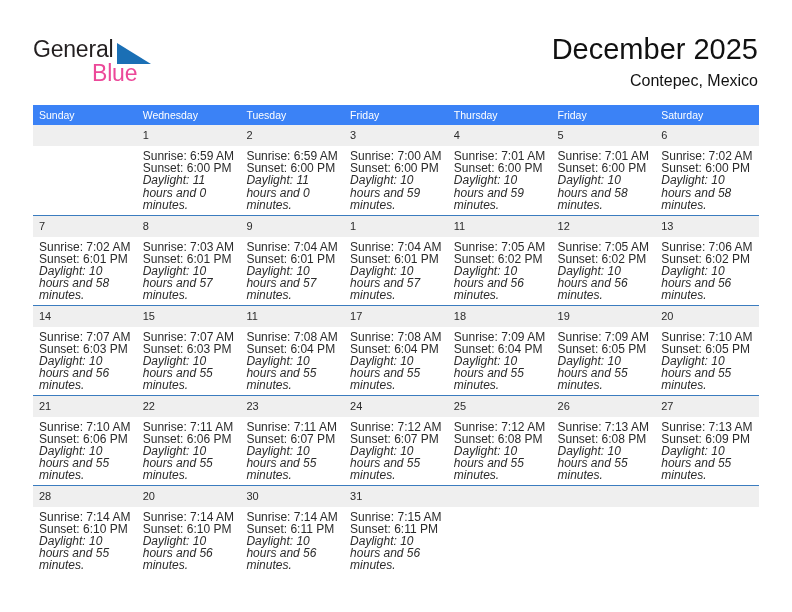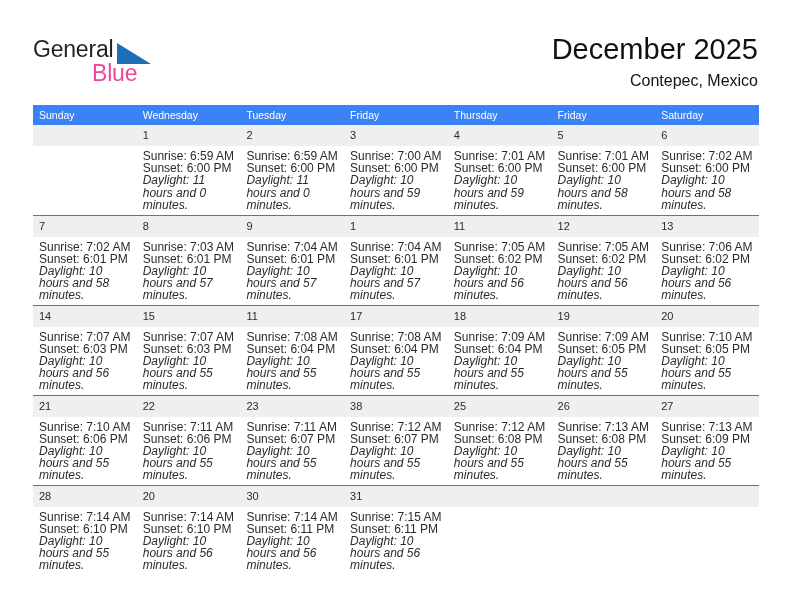--- a/index.html
+++ b/index.html
@@ -438,21 +438,21 @@
             <div class="daynum">23</div>
             <div class="info">
               <div>Sunrise: 7:11 AM</div>
               <div>Sunset: 6:07 PM</div>
               <div class="daylight">Daylight: 10 hours and 55 minutes.</div>
             </div>
           </div>
         </td>
         <td>
           <div class="cell-inner">
-            <div class="daynum">38</div>
+            <div class="daynum">24</div>
             <div class="info">
               <div>Sunrise: 7:12 AM</div>
               <div>Sunset: 6:07 PM</div>
               <div class="daylight">Daylight: 10 hours and 55 minutes.</div>
             </div>
           </div>
         </td>
         <td>
           <div class="cell-inner">
             <div class="daynum">25</div>

